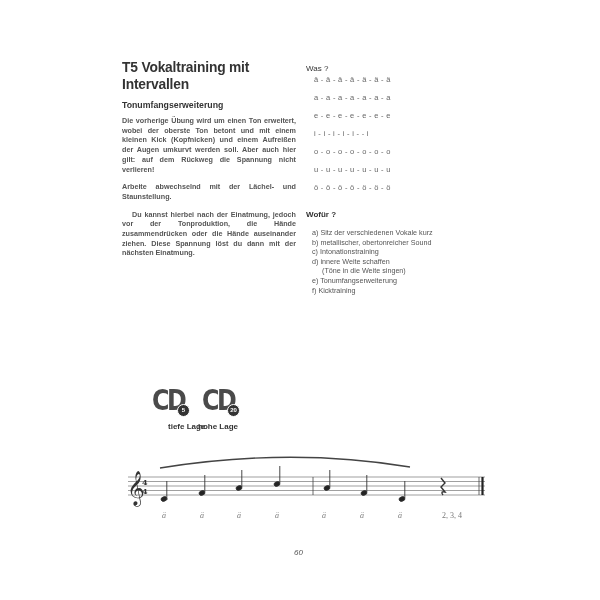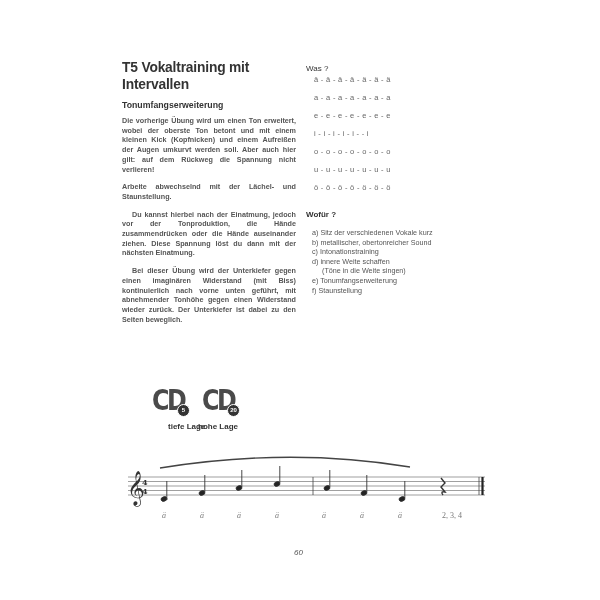--- a/index.html
+++ b/index.html
@@ -27,21 +27,20 @@
 </head>
 <body>
 
 <div class="abs title">T5 Vokaltraining mit Intervallen</div>
 <div class="abs subtitle">Tonumfangserweiterung</div>
 
 <div class="abs body-col">
   <p>Die vorherige Übung wird um einen Ton erweitert, wobei der oberste Ton betont und mit einem kleinen Kick (Kopfnicken) und einem Aufreißen der Augen umkurvt werden soll. Aber auch hier gilt: auf dem Rückweg die Spannung nicht verlieren!</p>
   <p>Arbeite abwechselnd mit der Lächel- und Staunstellung.</p>
   <p class="indent">Du kannst hierbei nach der Einatmung, jedoch vor der Tonproduktion, die Hände zusammendrücken oder die Hände auseinander ziehen. Diese Spannung löst du dann mit der nächsten Einatmung.</p>
-  <p class="indent">Bei dieser Übung wird der Unterkiefer gegen einen imaginären Widerstand (mit Biss) kontinuierlich nach vorne unten geführt, mit abnehmender Tonhöhe gegen einen Widerstand wieder zurück. Der Unterkiefer ist dabei zu den Seiten beweglich.</p>
 </div>
 
 <div class="abs was-title">Was ?</div>
 <div class="abs vowels">
   <div>ä - ä - ä - ä - ä - ä - ä</div>
   <div>a - a - a - a - a - a - a</div>
   <div>e - e - e - e - e - e - e</div>
   <div>i - i - i - i - i - - i</div>
   <div>o - o - o - o - o - o - o</div>
   <div>u - u - u - u - u - u - u</div>
@@ -49,21 +48,21 @@
 </div>
 
 <div class="abs wofur-title">Wofür ?</div>
 <div class="abs wofur-list">
   <div>a) Sitz der verschiedenen Vokale kurz</div>
   <div>b) metallischer, obertonreicher Sound</div>
   <div>c) Intonationstraining</div>
   <div>d)  innere Weite schaffen</div>
   <div class="cont">(Töne in die Weite singen)</div>
   <div>e) Tonumfangserweiterung</div>
-  <div>f)  Staunstellung</div>
+  <div>f)  Kicktraining</div>
 </div>
 
 <div class="abs cd" style="left:150px; top:387px;">
   <span class="letters">CD</span>
   <span class="num">5</span>
 </div>
 <div class="abs cd-label" style="left:144px; top:422px;margin-left:24px;">tiefe Lage</div>
 
 <div class="abs cd" style="left:200px; top:387px;">
   <span class="letters">CD</span>

